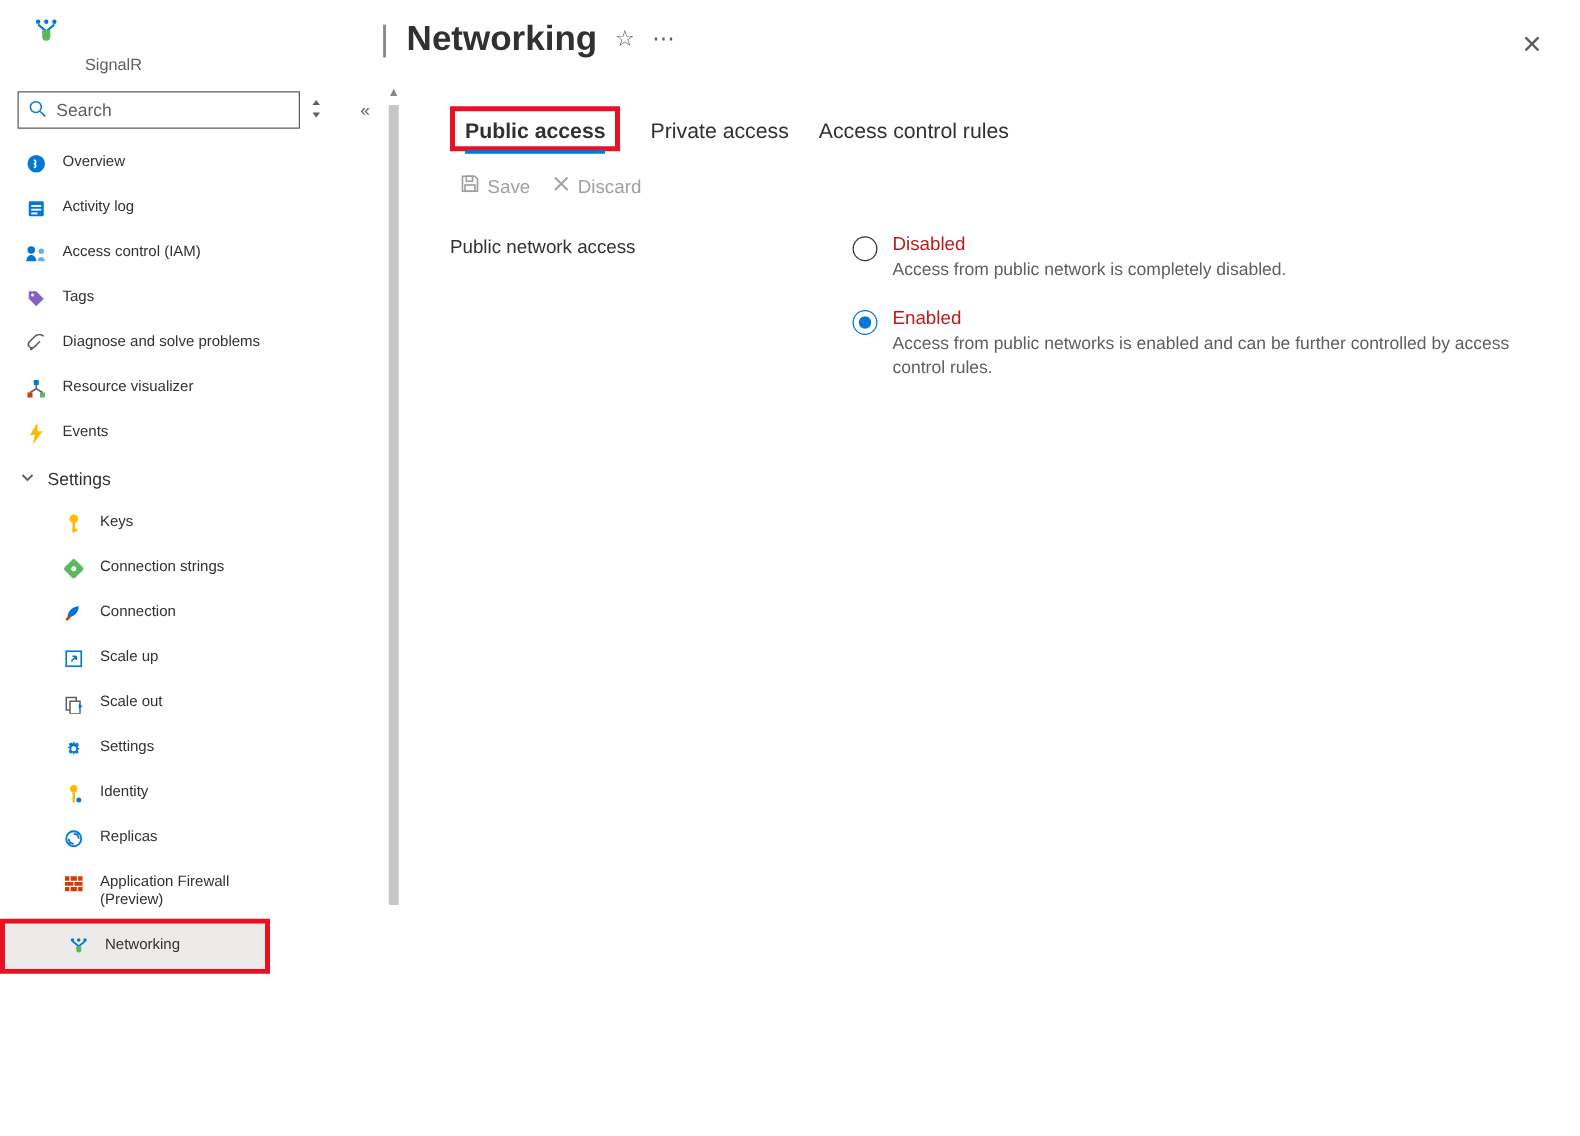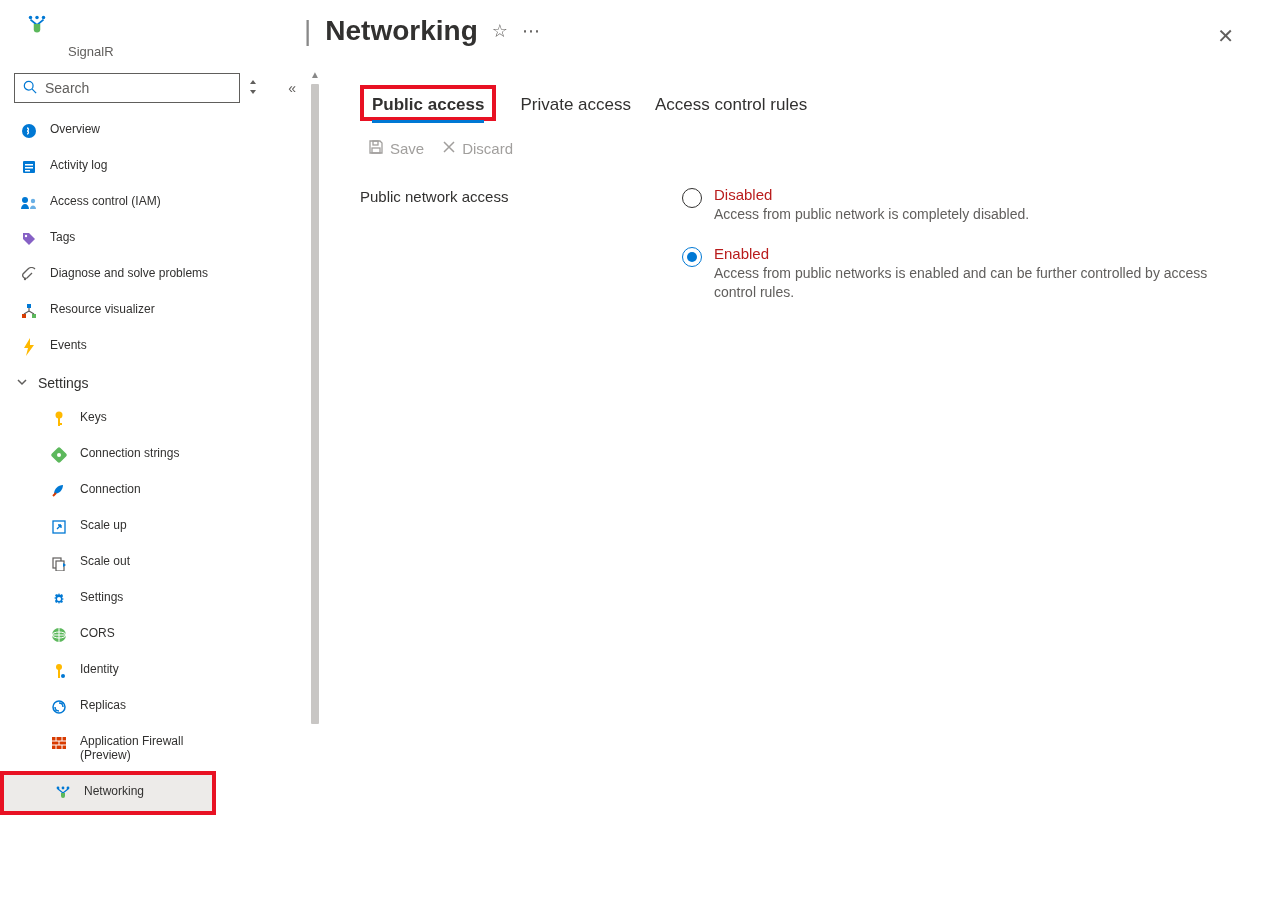--- a/index.html
+++ b/index.html
@@ -446,30 +446,20 @@
       <span class="icon">
           <svg width="16" height="16" viewBox="0 0 16 16">
             <path d="M8 2l1 2 2-1 1 2-1 2 2 1-2 1 1 2-2 1-1-1-1 2-1-2-2 1-1-2 1-2-2-1 2-1-1-2 2-1 1 1z" fill="#0078d4"></path>
             <circle cx="8" cy="8" r="2" fill="#fff"></circle>
           </svg>
         </span>
       <span>Settings</span>
     </div>
     <div class="nav-item nav-sub">
       <span class="icon">
-          <svg width="16" height="16" viewBox="0 0 16 16">
-            <circle cx="8" cy="8" r="7" fill="#5cb85c"></circle>
-            <ellipse cx="8" cy="8" rx="7" ry="3" stroke="#fff" stroke-width="1" fill="none"></ellipse>
-            <path d="M8 1v14M1 8h14" stroke="#fff" stroke-width="1"></path>
-          </svg>
-        </span>
-      <span>CORS</span>
-    </div>
-    <div class="nav-item nav-sub">
-      <span class="icon">
           <svg width="14" height="16" viewBox="0 0 14 16">
             <circle cx="7" cy="4" r="3" fill="#ffb900"></circle>
             <rect x="6" y="6" width="2" height="9" fill="#ffb900"></rect>
             <circle cx="11" cy="13" r="2" fill="#0078d4"></circle>
           </svg>
         </span>
       <span>Identity</span>
     </div>
     <div class="nav-item nav-sub">
       <span class="icon">

